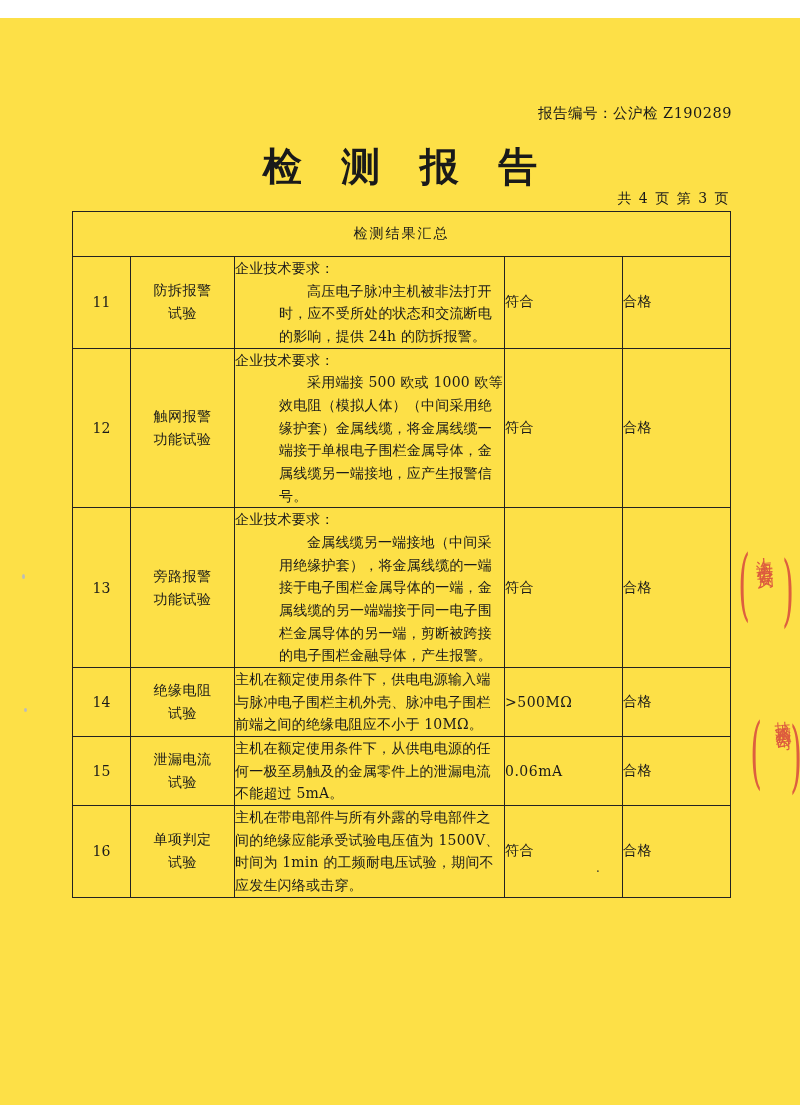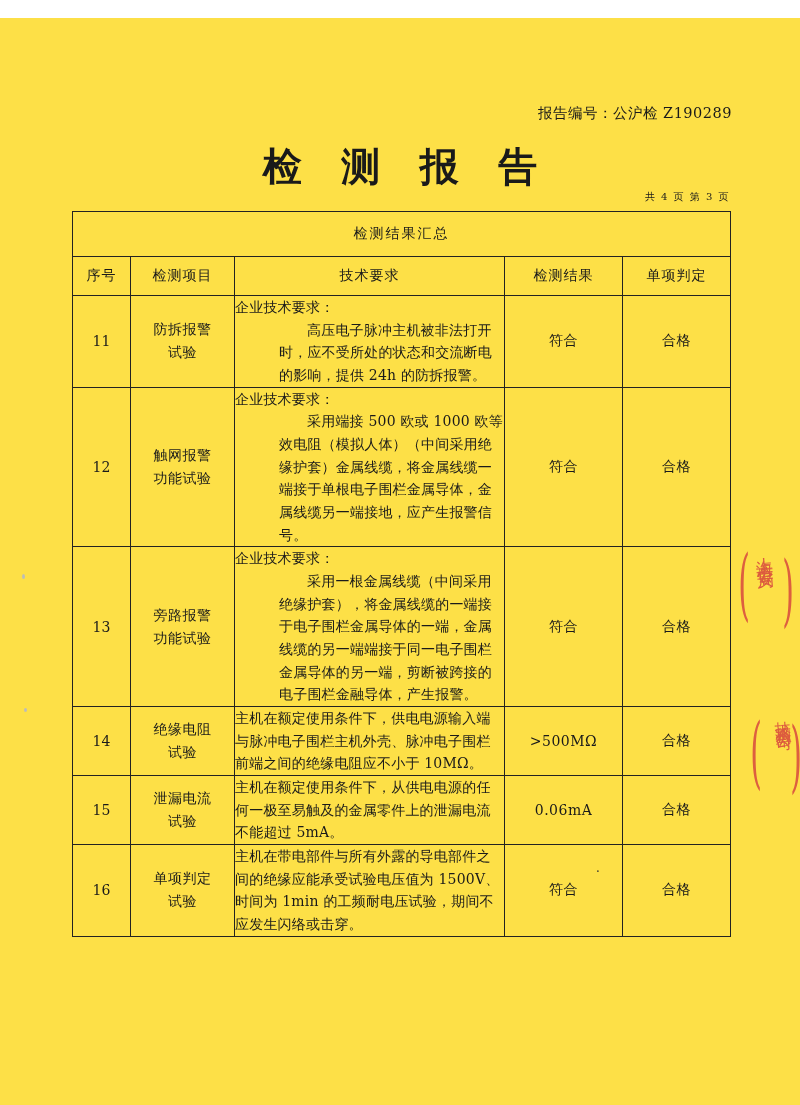--- a/index.html
+++ b/index.html
@@ -40,21 +40,21 @@
     font-size: 39px;
     font-weight: bold;
     letter-spacing: 13px;
     text-indent: 13px;
     font-family: "DejaVu Serif", "Liberation Serif", serif;
   }
   .page-count {
     position: absolute;
     right: 70px;
     top: 172px;
-    font-size: 10px;
+    font-size: 14px;
     letter-spacing: 1.5px;
     white-space: nowrap;
   }
   table.main {
     position: absolute;
     left: 72px;
     top: 193px;
     width: 658px;
     border-collapse: collapse;
     table-layout: fixed;
@@ -96,21 +96,20 @@
     line-height: 1.62;
     padding: 8px 9px 8px 9px;
     letter-spacing: 0.2px;
   }
   td.req .indent {
     text-indent: 2em;
     display: block;
     margin-left: 44px;
   }
   td.result, td.verdict {
-    text-align: center;
     font-size: 13.6px;
     letter-spacing: 0.5px;
     margin-left: 44px;
   }
   .stamp {
     position: absolute;
     right: 4px;
     top: 520px;
     width: 66px;
     height: 330px;
@@ -170,27 +169,20 @@
       <col style="width:58px">
       <col style="width:104px">
       <col style="width:270px">
       <col style="width:118px">
       <col style="width:108px">
     </colgroup>
     <tbody>
       <tr>
         <td class="summary-head" colspan="5">检测结果汇总</td>
       </tr>
-      <tr>
-        <td class="col-head">序号</td>
-        <td class="col-head">检测项目</td>
-        <td class="col-head">技术要求</td>
-        <td class="col-head">检测结果</td>
-        <td class="col-head">单项判定</td>
-      </tr>
 
       <tr>
         <td class="idx">11</td>
         <td class="item" style="white-space:pre-line">防拆报警
 试验</td>
         <td class="req">
           <span>企业技术要求：</span>
           <span class="indent">高压电子脉冲主机被非法打开时，应不受所处的状态和交流断电的影响，提供 24h 的防拆报警。</span>
         </td>
         <td class="result">符合</td>
@@ -208,21 +200,21 @@
         <td class="result">符合</td>
         <td class="verdict">合格</td>
       </tr>
 
       <tr>
         <td class="idx">13</td>
         <td class="item" style="white-space:pre-line">旁路报警
 功能试验</td>
         <td class="req">
           <span>企业技术要求：</span>
-          <span class="indent">采用一根金属线缆（中间采用绝缘护套），将金属线缆的一端接于电子围栏金属导体的一端，金属线缆的另一端端接于同一电子围栏金属导体的另一端，剪断被跨接的电子围栏金融导体，产生报警。</span>
+          <span class="indent">金属线缆另一端接地（中间采用绝缘护套），将金属线缆的一端接于电子围栏金属导体的一端，金属线缆的另一端端接于同一电子围栏金属导体的另一端，剪断被跨接的电子围栏金融导体，产生报警。</span>
         </td>
         <td class="result">符合</td>
         <td class="verdict">合格</td>
       </tr>
 
       <tr>
         <td class="idx">14</td>
         <td class="item" style="white-space:pre-line">绝缘电阻
 试验</td>
         <td class="req">

